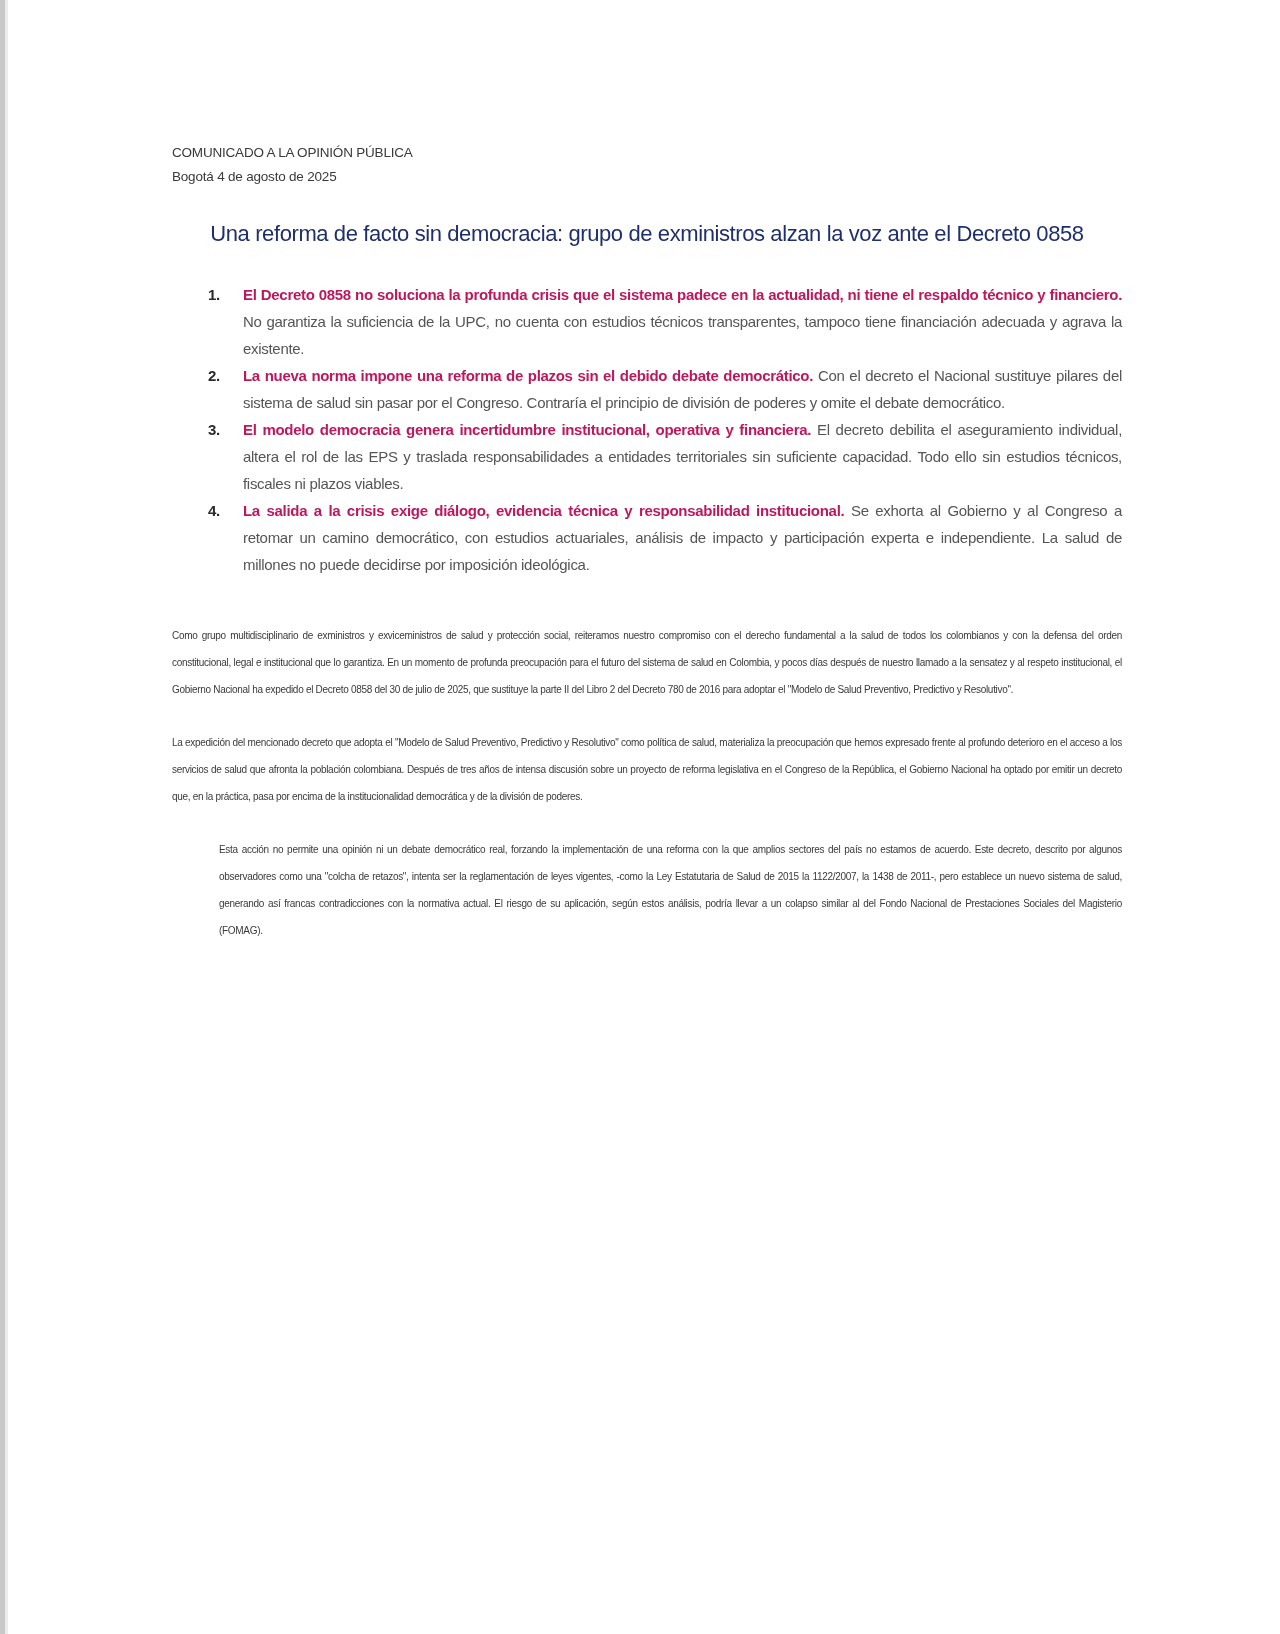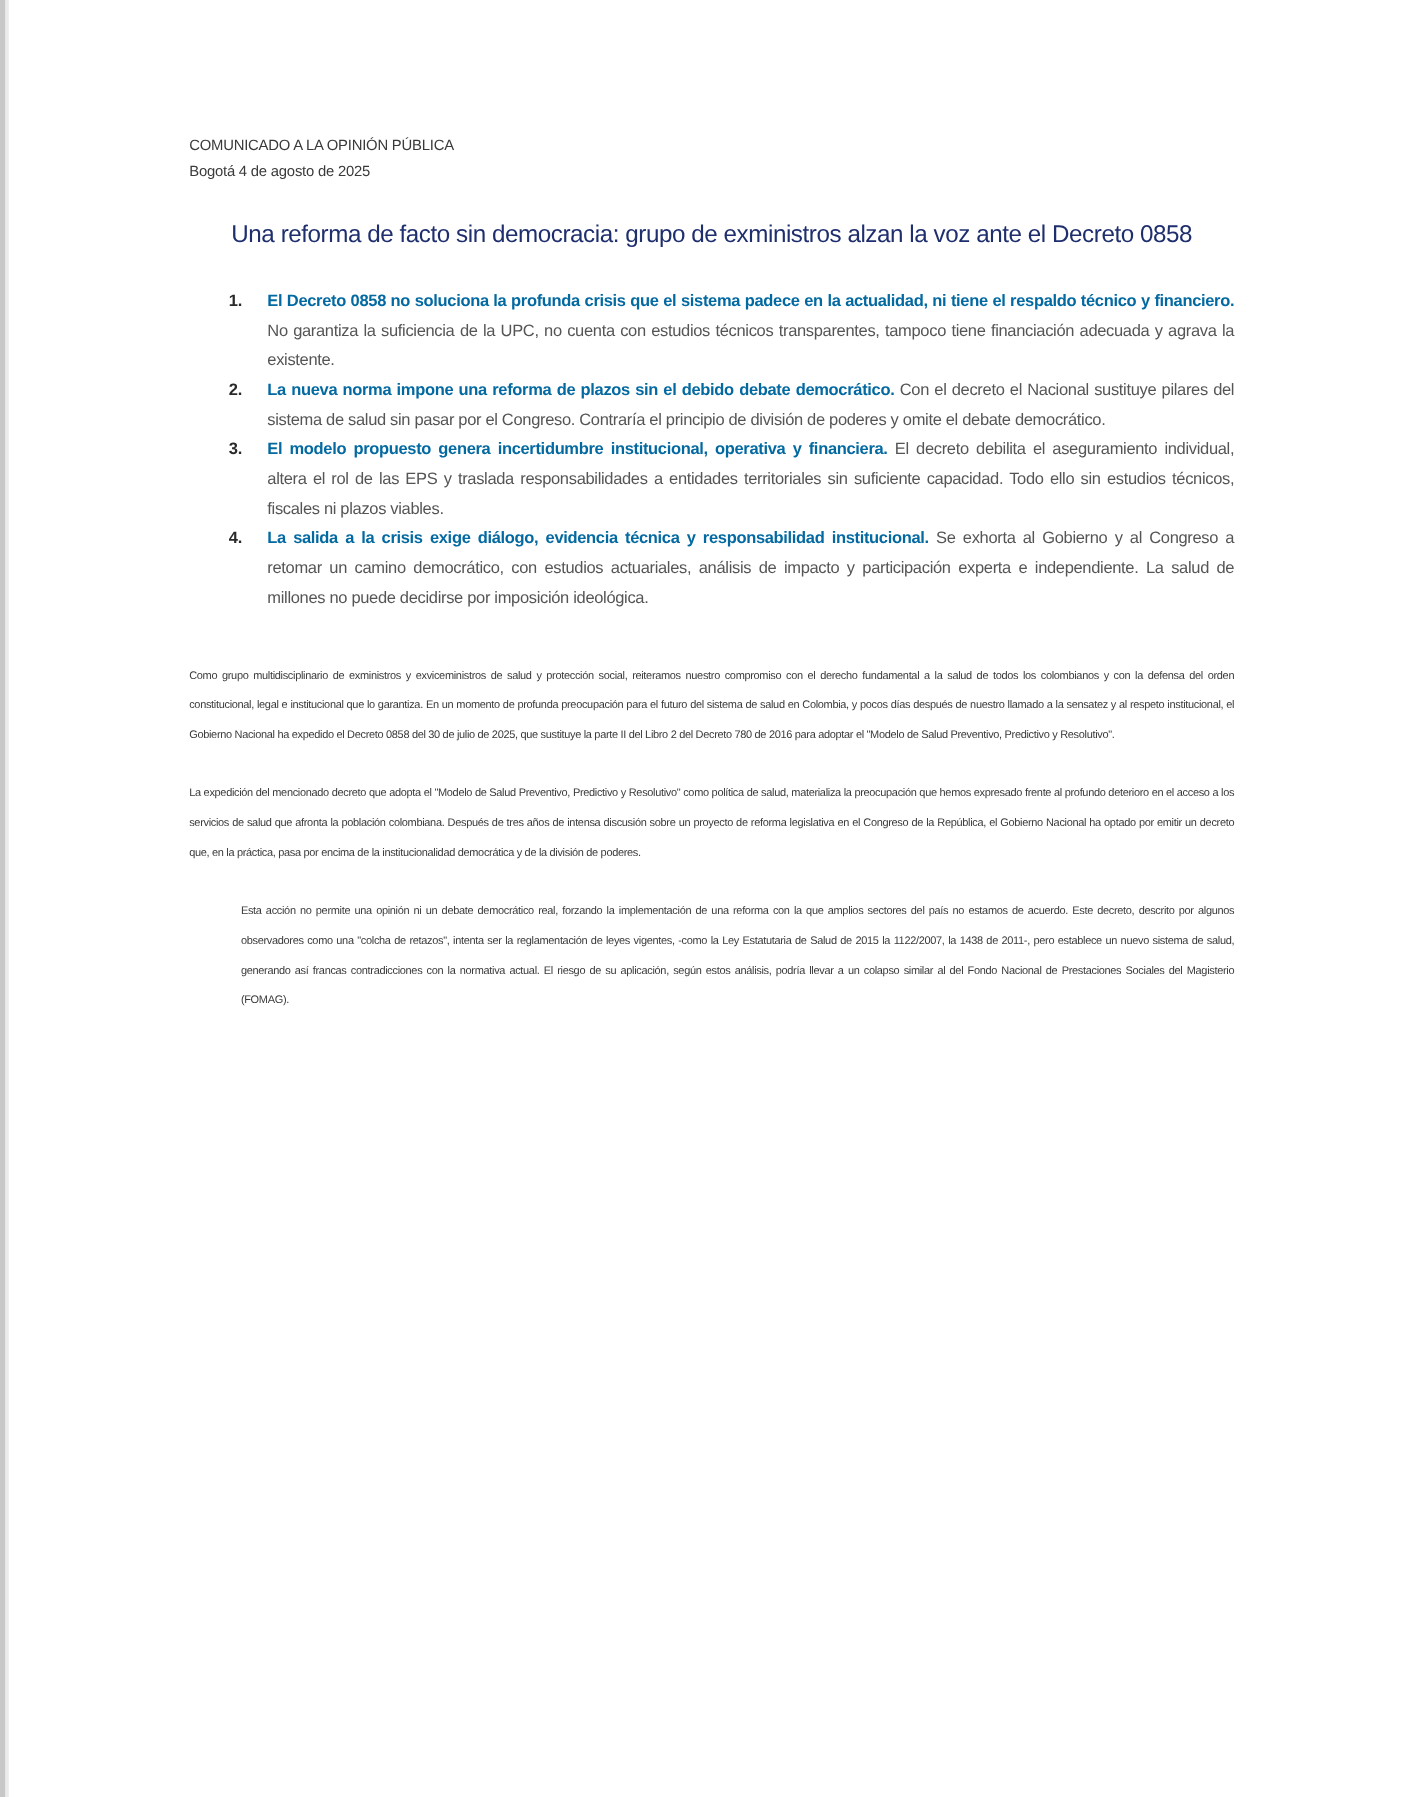--- a/index.html
+++ b/index.html
@@ -27,21 +27,21 @@
       position: absolute;
       left: 5px;
       top: 0;
       width: 3px;
       height: 1634px;
       background: #ececec;
     }
     .page {
       position: absolute;
       left: 172px;
-      top: 120px;
+      top: 141px;
       width: 950px;
     }
     .header-line {
       font-size: 13.5px;
       line-height: 24px;
       color: #3a3a3a;
       letter-spacing: -0.2px;
     }
     .title {
       margin-top: 28px;
@@ -68,21 +68,21 @@
     }
     .item-number {
       position: absolute;
       left: 36px;
       top: 0;
       font-weight: bold;
       color: #2a2a2a;
     }
     .item-bold {
       font-weight: bold;
-      color: #0369a1;
+      color: #be185d;
     }
     .item-normal {
       color: #555;
     }
     .body-paragraph {
       font-size: 10px;
       line-height: 27px;
       text-align: justify;
       color: #3a3a3a;
       letter-spacing: -0.3px;
@@ -107,21 +107,21 @@
     <li class="numbered-item">
       <span class="item-number">1.</span>
       <span class="item-bold">El Decreto 0858 no soluciona la profunda crisis que el sistema padece en la actualidad, ni tiene el respaldo técnico y financiero.</span><span class="item-normal"> No garantiza la suficiencia de la UPC, no cuenta con estudios técnicos transparentes, tampoco tiene financiación adecuada y agrava la existente.</span>
     </li>
     <li class="numbered-item">
       <span class="item-number">2.</span>
       <span class="item-bold">La nueva norma impone una reforma de plazos sin el debido debate democrático.</span><span class="item-normal"> Con el decreto el Nacional sustituye pilares del sistema de salud sin pasar por el Congreso. Contraría el principio de división de poderes y omite el debate democrático.</span>
     </li>
     <li class="numbered-item">
       <span class="item-number">3.</span>
-      <span class="item-bold">El modelo propuesto genera incertidumbre institucional, operativa y financiera.</span><span class="item-normal"> El decreto debilita el aseguramiento individual, altera el rol de las EPS y traslada responsabilidades a entidades territoriales sin suficiente capacidad. Todo ello sin estudios técnicos, fiscales ni plazos viables.</span>
+      <span class="item-bold">El modelo democracia genera incertidumbre institucional, operativa y financiera.</span><span class="item-normal"> El decreto debilita el aseguramiento individual, altera el rol de las EPS y traslada responsabilidades a entidades territoriales sin suficiente capacidad. Todo ello sin estudios técnicos, fiscales ni plazos viables.</span>
     </li>
     <li class="numbered-item">
       <span class="item-number">4.</span>
       <span class="item-bold">La salida a la crisis exige diálogo, evidencia técnica y responsabilidad institucional.</span><span class="item-normal"> Se exhorta al Gobierno y al Congreso a retomar un camino democrático, con estudios actuariales, análisis de impacto y participación experta e independiente. La salud de millones no puede decidirse por imposición ideológica.</span>
     </li>
   </ol>
 
   <p class="body-paragraph p1">Como grupo multidisciplinario de exministros y exviceministros de salud y protección social, reiteramos nuestro compromiso con el derecho fundamental a la salud de todos los colombianos y con la defensa del orden constitucional, legal e institucional que lo garantiza. En un momento de profunda preocupación para el futuro del sistema de salud en Colombia, y pocos días después de nuestro llamado a la sensatez y al respeto institucional, el Gobierno Nacional ha expedido el Decreto 0858 del 30 de julio de 2025, que sustituye la parte II del Libro 2 del Decreto 780 de 2016 para adoptar el "Modelo de Salud Preventivo, Predictivo y Resolutivo".</p>
   <p class="body-paragraph p2">La expedición del mencionado decreto que adopta el "Modelo de Salud Preventivo, Predictivo y Resolutivo" como política de salud, materializa la preocupación que hemos expresado frente al profundo deterioro en el acceso a los servicios de salud que afronta la población colombiana. Después de tres años de intensa discusión sobre un proyecto de reforma legislativa en el Congreso de la República, el Gobierno Nacional ha optado por emitir un decreto que, en la práctica, pasa por encima de la institucionalidad democrática y de la división de poderes.</p>
   <p class="body-paragraph p3">Esta acción no permite una opinión ni un debate democrático real, forzando la implementación de una reforma con la que amplios sectores del país no estamos de acuerdo. Este decreto, descrito por algunos observadores como una "colcha de retazos", intenta ser la reglamentación de leyes vigentes, -como la Ley Estatutaria de Salud de 2015 la 1122/2007, la 1438 de 2011-, pero establece un nuevo sistema de salud, generando así francas contradicciones con la normativa actual. El riesgo de su aplicación, según estos análisis, podría llevar a un colapso similar al del Fondo Nacional de Prestaciones Sociales del Magisterio (FOMAG).</p>

